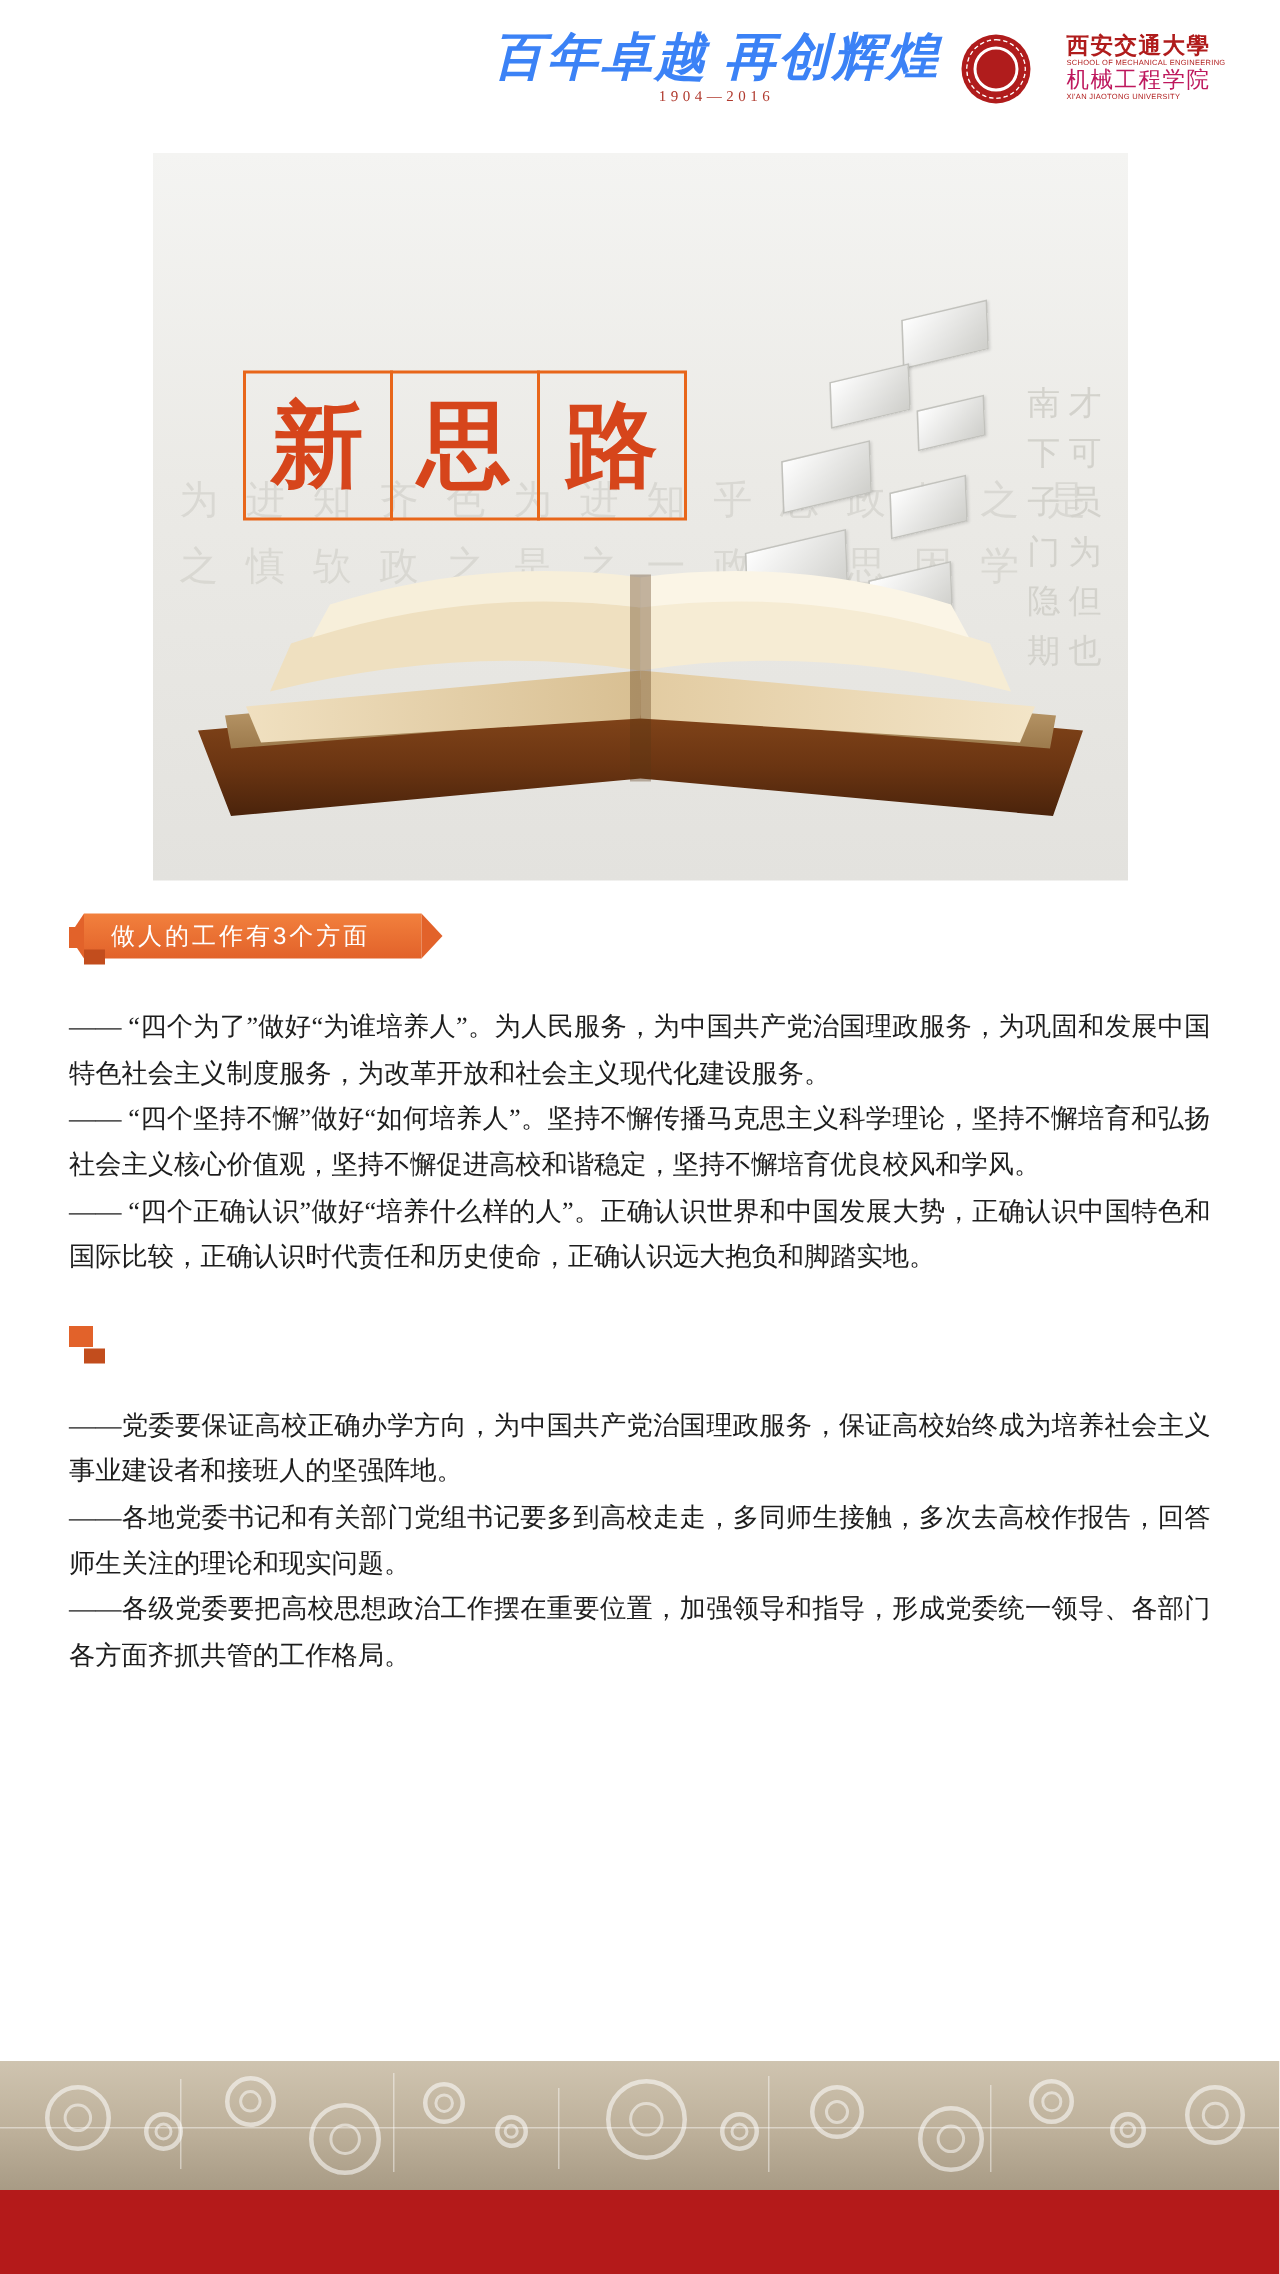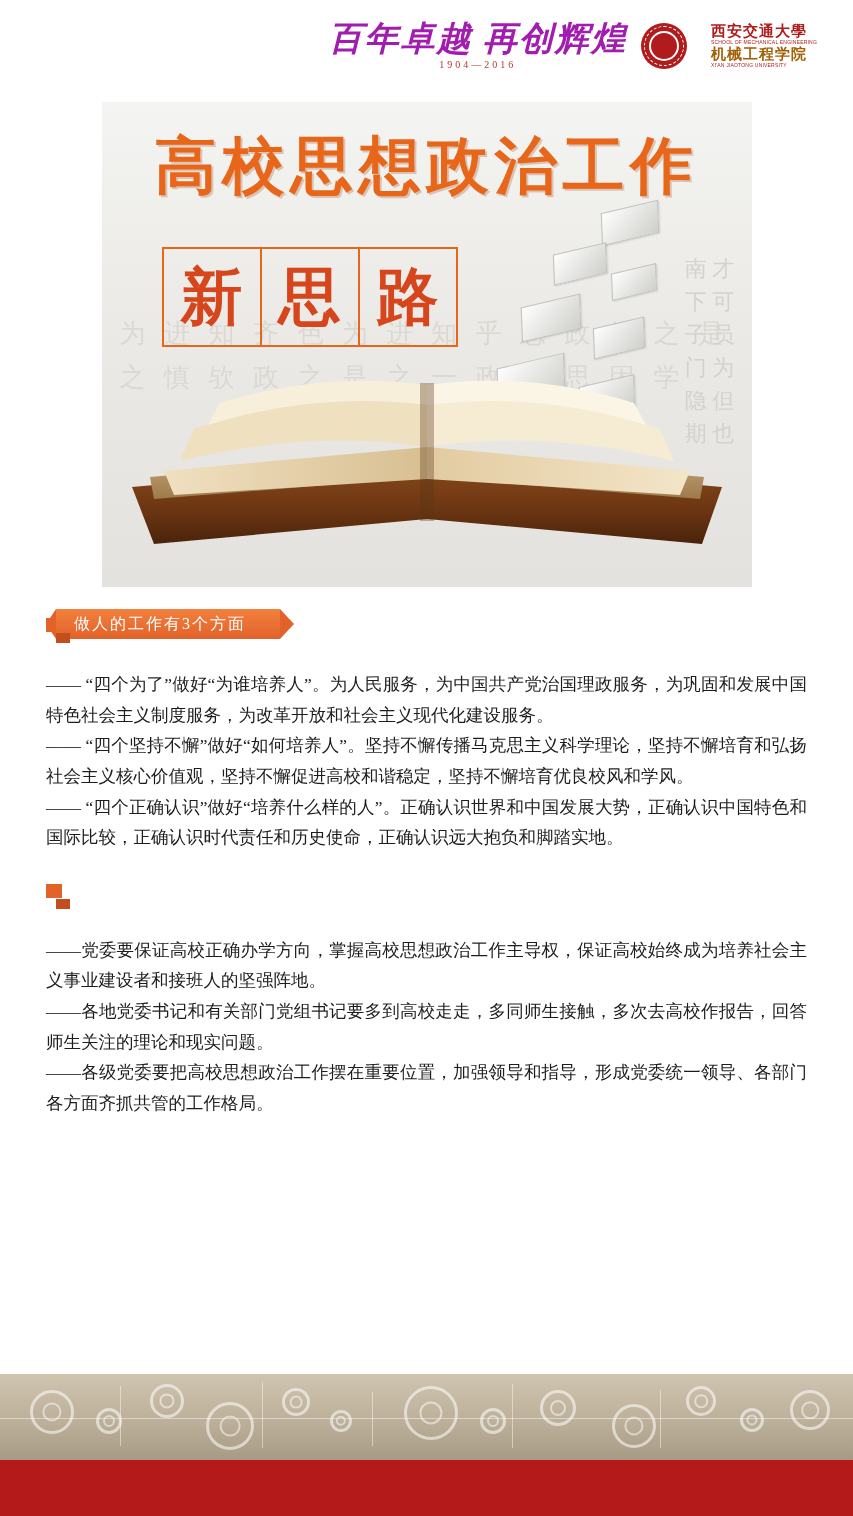--- a/index.html
+++ b/index.html
@@ -30,21 +30,21 @@
   .anniv {
     display: flex;
     flex-direction: column;
     align-items: center;
     line-height: 1;
   }
   .anniv-line1 {
     font-family: "Liberation Serif", serif;
     font-weight: bold;
     font-size: 34px;
-    color: #a21caf;
+    color: #3b82f6;
     letter-spacing: 2px;
     font-style: italic;
     white-space: nowrap;
   }
   .anniv-years {
     margin-top: 4px;
     font-family: "Liberation Serif", serif;
     font-size: 10px;
     color: #b03a2e;
     letter-spacing: 3px;
@@ -92,22 +92,22 @@
   }
   .logo-en {
     font-size: 5px;
     color: #b01c1c;
     letter-spacing: .2px;
     white-space: nowrap;
   }
   .logo-cn-bottom {
     font-family: "Liberation Serif", serif;
     font-size: 15px;
-    color: #a16207;
-    font-weight: bold;
+    color: #be185d;
+    font-weight: normal;
     letter-spacing: 1px;
   }
   .logo-en2 {
     font-size: 5px;
     color: #b01c1c;
     letter-spacing: .2px;
     white-space: nowrap;
   }
 
   
@@ -203,21 +203,21 @@
   
   .section { margin: 0 46px; }
   .ribbon {
     position: relative;
     display: inline-flex;
     align-items: center;
     height: 30px;
     padding: 0 34px 0 18px;
     background: linear-gradient(180deg,#f2803d 0%, #e2622a 100%);
     color: #ffffff;
-    font-family: Liberation Serif, serif;
+    font-family: Liberation Sans, sans-serif;
     font-size: 16px;
     letter-spacing: 2px;
     margin-left: 10px;
   }
   .ribbon::before {
     content: "";
     position: absolute;
     left: -10px; top: 0;
     border-top: 15px solid transparent;
     border-bottom: 15px solid transparent;
@@ -314,21 +314,20 @@
         <div class="logo-en">SCHOOL OF MECHANICAL ENGINEERING</div>
         <div class="logo-cn-bottom">机械工程学院</div>
         <div class="logo-en2">XI'AN JIAOTONG UNIVERSITY</div>
       </div>
     </div>
   </div>
 
   <div class="hero">
     <div class="hero-ghost">为 进 知 齐 色 为 进 知 乎 思 政 故 之 是 之 慎 欤 政 之 是 之 一 政 以 思 因 学</div>
     <div class="hero-ghost-right">南 才 下 可 子 员 门 为 隐 但 期 也</div>
-    <div class="hero-title">高校思想政治工作</div>
 
     <div class="hero-sub">
       <div class="hero-sub-cell">新</div>
       <div class="hero-sub-cell">思</div>
       <div class="hero-sub-cell">路</div>
     </div>
 
     <div class="page-flock">
       <div class="flock-pg" style="left:140px; top:4px;  width:56px; height:34px;"></div>
       <div class="flock-pg" style="left:92px;  top:46px; width:52px; height:32px;"></div>
@@ -390,21 +389,21 @@
     <p class="noindent">—— “四个正确认识”做好“培养什么样的人”。正确认识世界和中国发展大势，正确认识中国特色和国际比较，正确认识时代责任和历史使命，正确认识远大抱负和脚踏实地。</p>
   </div>
 
   <div class="section" style="margin-top:22px;">
     <div class="ribbon-row">
       <div class="ribbon-bar-left"></div>
       <div class="ribbon-fold" style="left:10px; width:14px;"></div>
     </div>
   </div>
   <div class="body-text">
-    <p class="noindent">——党委要保证高校正确办学方向，掌握高校思想政治工作主导权，保证高校始终成为培养社会主义事业建设者和接班人的坚强阵地。</p>
+    <p class="noindent">——党委要保证高校正确办学方向，为中国共产党治国理政服务，保证高校始终成为培养社会主义事业建设者和接班人的坚强阵地。</p>
     <p class="noindent">——各地党委书记和有关部门党组书记要多到高校走走，多同师生接触，多次去高校作报告，回答师生关注的理论和现实问题。</p>
     <p class="noindent">——各级党委要把高校思想政治工作摆在重要位置，加强领导和指导，形成党委统一领导、各部门各方面齐抓共管的工作格局。</p>
   </div>
 
   <div class="footer">
     <div class="footer-gear">
       <div class="gear" style="left:30px;  top:16px; width:44px; height:44px;"></div>
       <div class="gear" style="left:96px;  top:34px; width:26px; height:26px;"></div>
       <div class="gear" style="left:150px; top:10px; width:34px; height:34px;"></div>
       <div class="gear" style="left:206px; top:28px; width:48px; height:48px;"></div>

